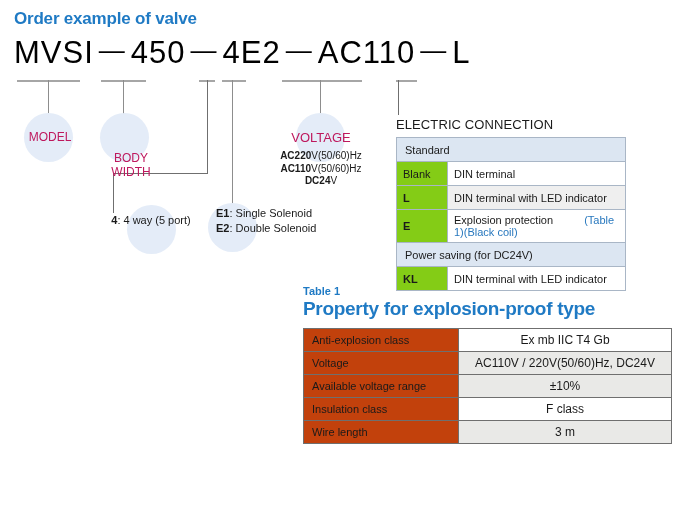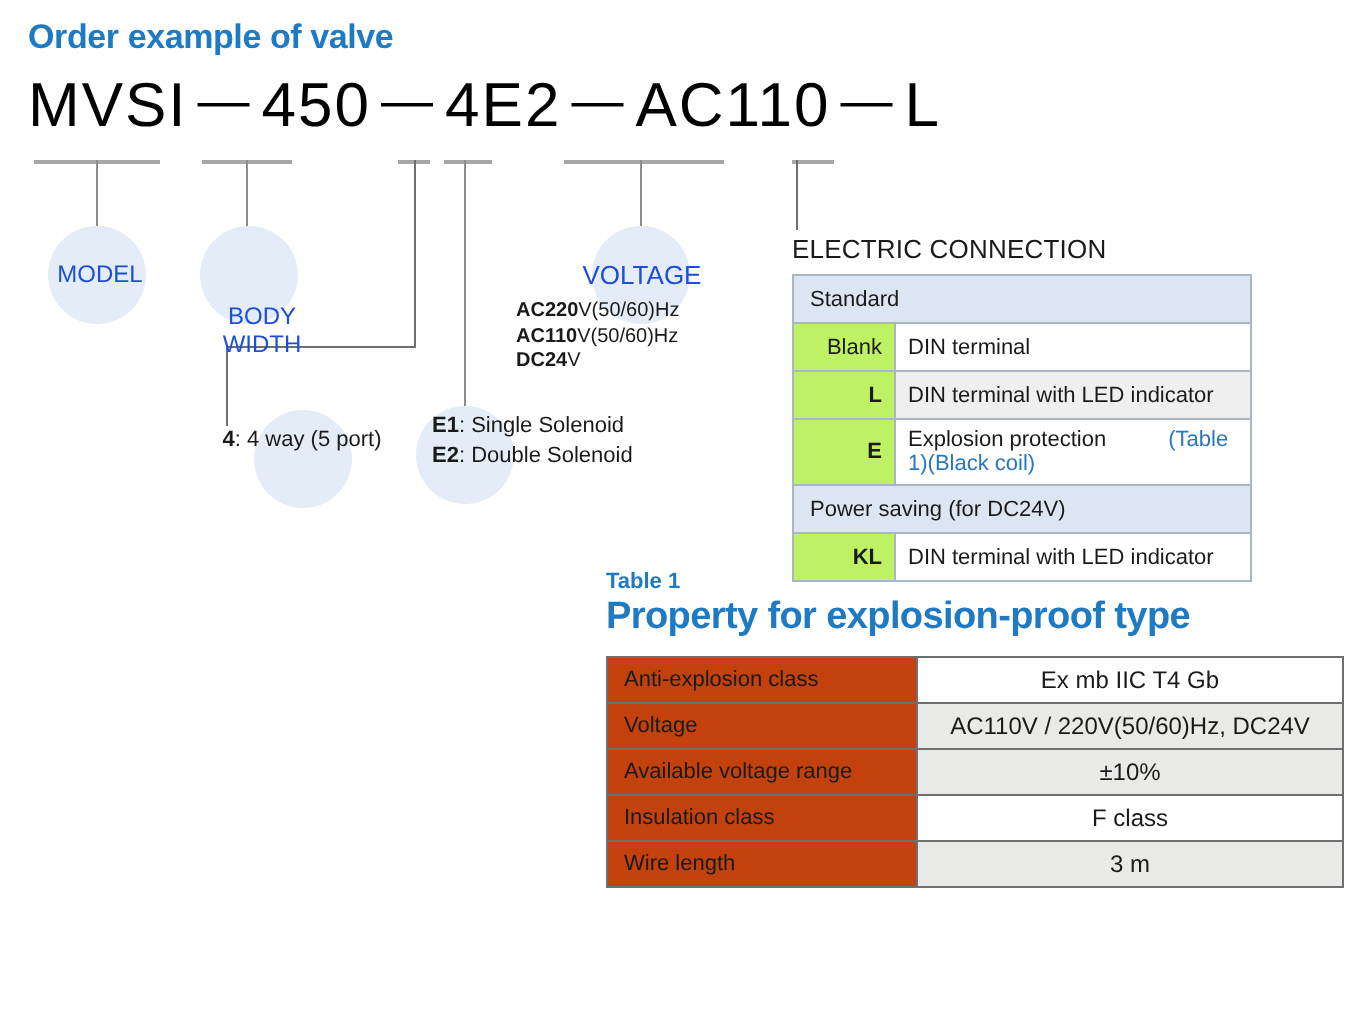--- a/index.html
+++ b/index.html
@@ -70,33 +70,33 @@
   
   .bubble {
     position: absolute;
     border-radius: 50%;
     background: #e4ecf8;
   }
   .callout-text {
     position: absolute;
     text-align: center;
     line-height: 1.15;
-    color: #1d4ed8;
+    color: #be185d;
     white-space: nowrap;
   }
 
   .cl-model  { font-size: 12px; left: 14px;  top: 131px; width: 72px; }
   .cl-body   { font-size: 12px; left: 95px;  top: 124px; width: 72px; margin-top: 28px; }
   .cl-volt   { font-size: 13px; left: 272px; top: 131px; width: 98px; }
   .cl-volt-detail {
     position: absolute;
     left: 258px;
     top: 150px;
     width: 126px;
-    text-align: left;
+    text-align: center;
     font-size: 10px;
     line-height: 1.25;
     white-space: nowrap;
     color: #1a1a1a;
   }
   .cl-way {
     position: absolute;
     left: 86px;
     top: 214px;
     width: 130px;
@@ -139,22 +139,22 @@
     padding: 4px 6px;
     height: 15px;
     vertical-align: middle;
   }
   .ec .grp {
     background: #dce6f2;
     text-align: left;
     padding-left: 8px;
   }
   .ec .code {
-    background: #bef264;
-    text-align: right;
+    background: #84cc16;
+    text-align: left;
     width: 38px;
     font-weight: normal;
   }
   .ec .code.bold { font-weight: bold; }
   .ec .desc { background: #ffffff; text-align: left; }
   .ec .desc.alt { background: #efefef; }
   .lnk { color: #2878be; margin-left: 28px; }
 
   
   .t1-label {

